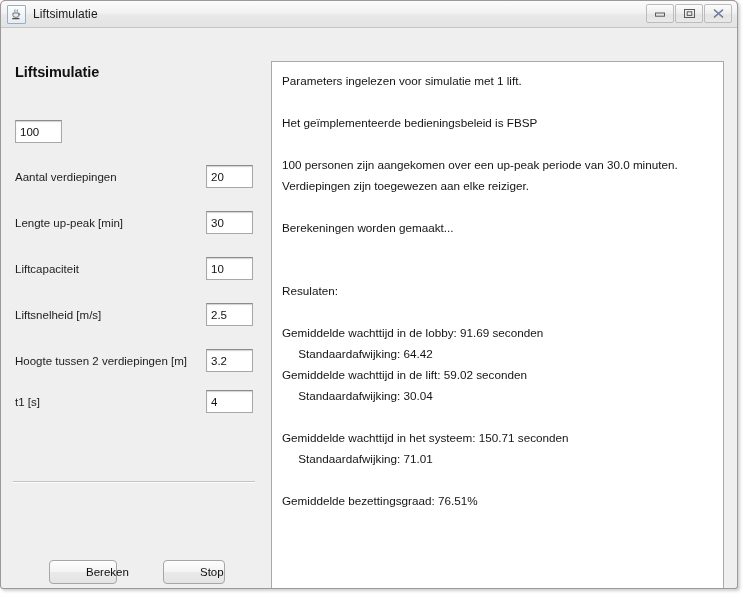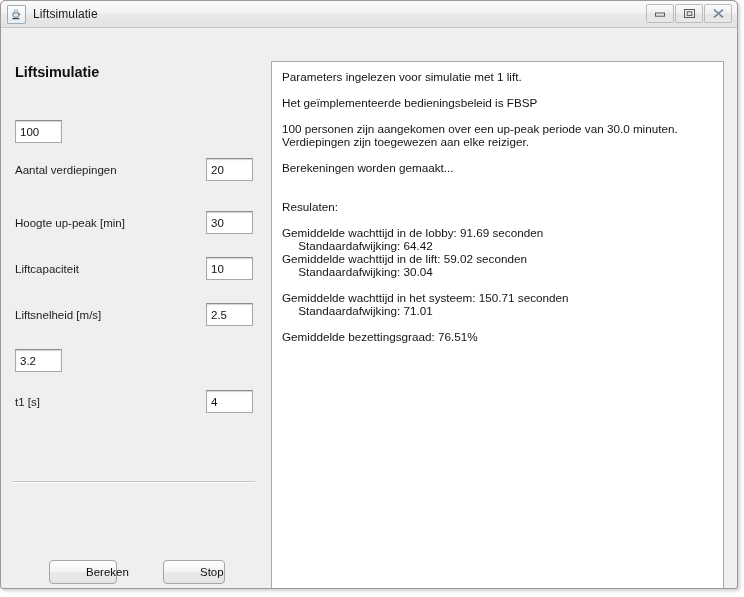--- a/index.html
+++ b/index.html
@@ -163,21 +163,21 @@
     background: #ffffff;
     border: 1px solid #a9a9a9;
     box-sizing: border-box;
     overflow: hidden;
   }
   .output-text {
     margin: 0;
     padding: 8px 10px 0 10px;
     font-family: "Liberation Sans", sans-serif;
     font-size: 11.7px;
-    line-height: 13px;
+    line-height: 21px;
     color: #141414;
     white-space: pre-wrap;
   }
 </style>
 </head>
 <body>
 
 <div class="window">
 
   <div class="titlebar">
@@ -215,41 +215,42 @@
 
   <div class="content">
 
     <div class="sidebar">
       <div class="panel-heading">Liftsimulatie</div>
 
       <div class="form-row" style="top:92px;">
         <input class="form-field" type="text" value="100" style="">
       </div>
 
-      <div class="form-row" style="top:130px;">
+      <div class="form-row" style="top:137px;">
         <span class="form-label">Aantal verdiepingen</span>
         <input class="form-field" type="text" value="20" style="">
       </div>
 
       <div class="form-row" style="top:183px;">
-        <span class="form-label">Hoogte up-peak [min]</span>
+        <span class="form-label">Lengte up-peak [min]</span>
         <input class="form-field" type="text" value="30" style="">
       </div>
 
       <div class="form-row" style="top:229px;">
         <span class="form-label">Liftcapaciteit</span>
         <input class="form-field" type="text" value="10" style="">
       </div>
 
       <div class="form-row" style="top:275px;">
         <span class="form-label">Liftsnelheid [m/s]</span>
         <input class="form-field" type="text" value="2.5" style="">
       </div>
 
       <div class="form-row" style="top:321px;">
+        <span class="form-label">Hoogte tussen 2 verdiepingen [m]</span>
         <input class="form-field" type="text" value="3.2" style="">
       </div>
 
       <div class="form-row" style="top:362px;">
         <span class="form-label">t1 [s]</span>
         <input class="form-field" type="text" value="4" style="">
       </div>
 
 
       <div class="separator"></div>

